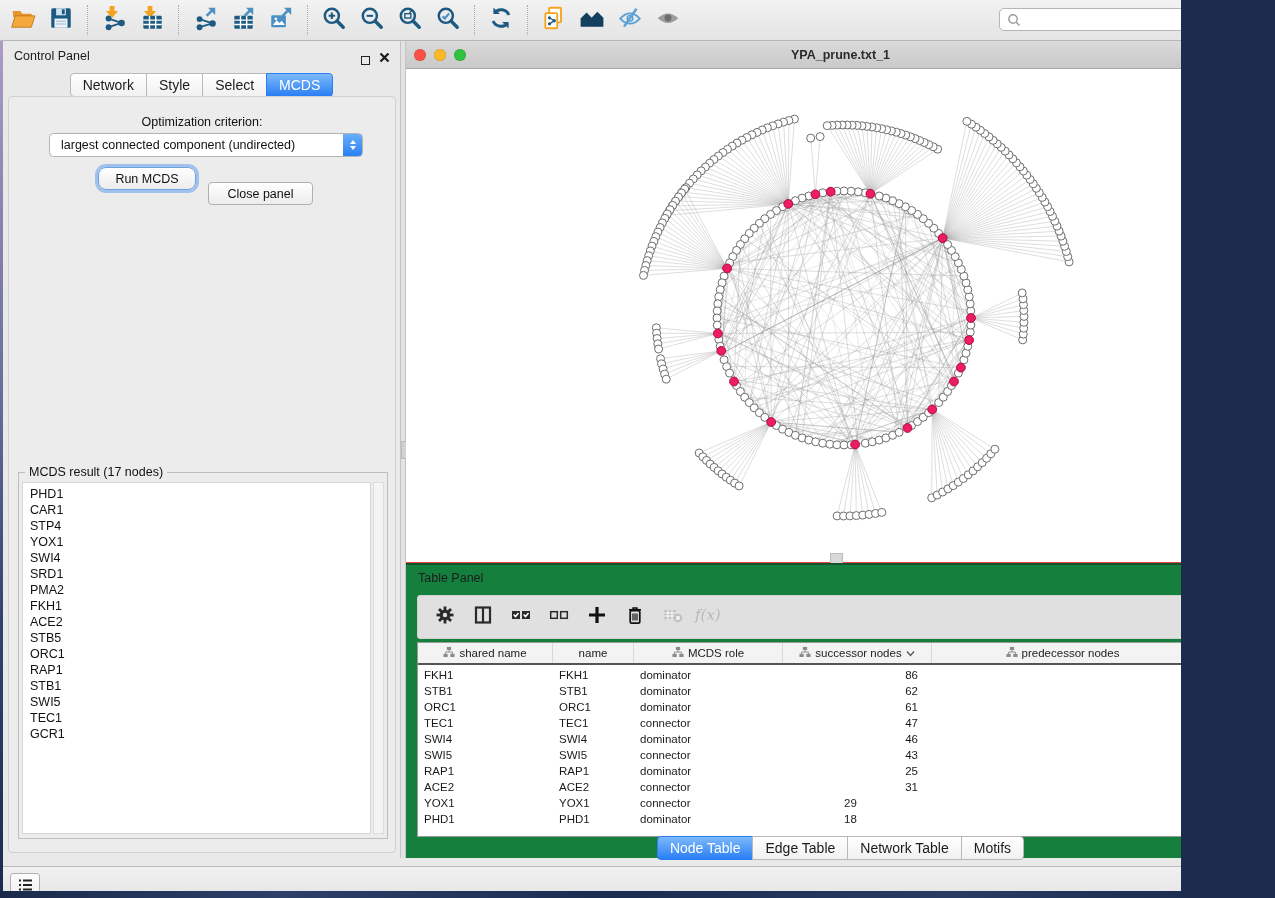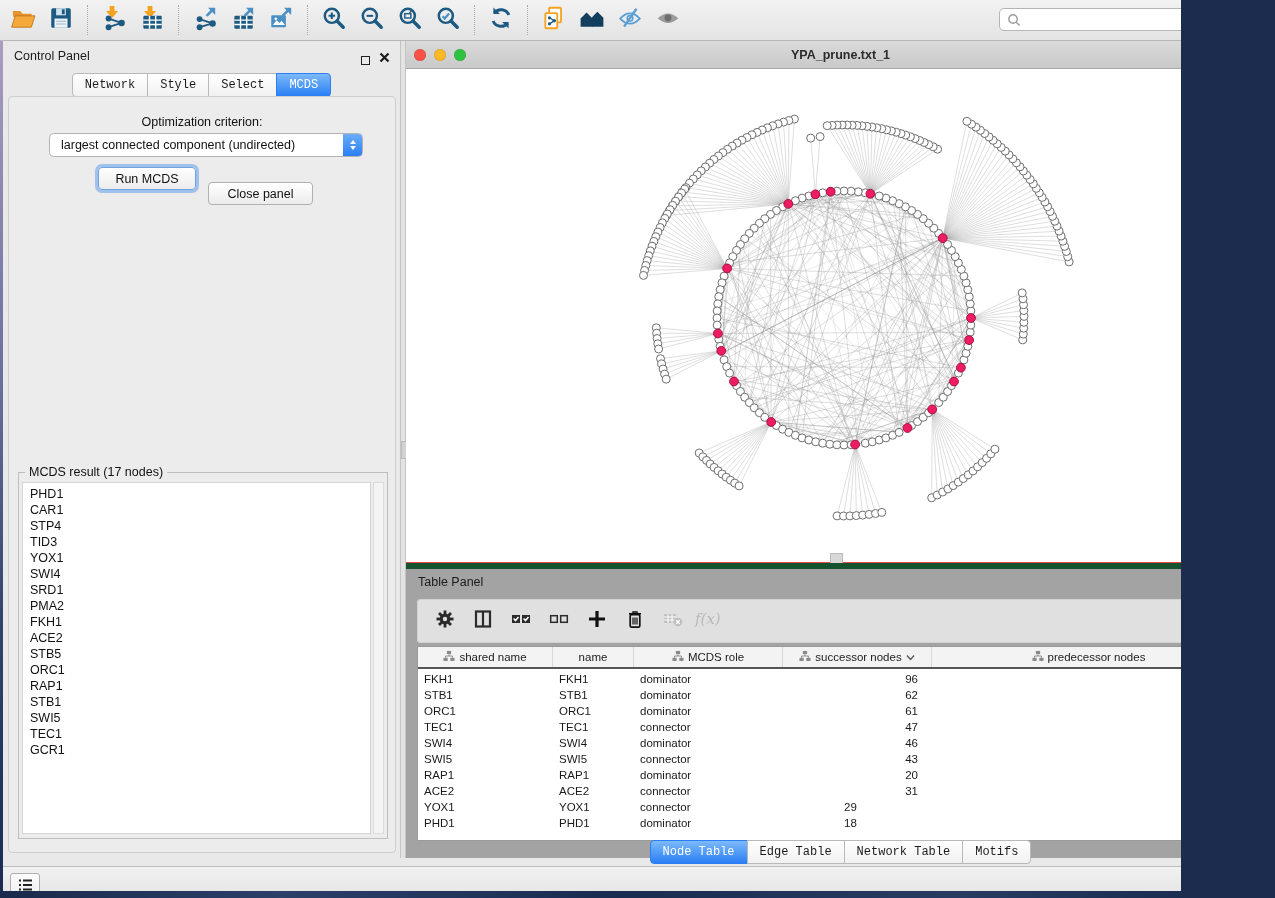--- a/index.html
+++ b/index.html
@@ -19,57 +19,57 @@
   #wall-left{left:0;top:41px;width:3px;height:850px;z-index:40;
     background:linear-gradient(#ab9cc2,#8d86b0 18%,#68719b 40%,#32436e 68%,#1b2c50);}
   #wall-bottom{left:0;top:891px;width:1275px;height:7px;z-index:40;
     background:linear-gradient(90deg,#1a2a4c,#2c4068 22%,#1a2c50 48%,#283c62 75%,#16284a);}
   
   #control-panel{left:3px;top:41px;width:397px;height:817px;background:#e9e9e9;}
   .panel-title{font-size:12.5px;color:#1b1b1b;}
   .win-mini{width:9px;height:9px;border:1.5px solid #222;box-sizing:border-box;display:inline-block;}
   .win-x{width:11px;height:11px;display:inline-block;}
   #cp-tabs{position:absolute;top:32px;left:0;width:100%;display:flex;justify-content:center;}
-  .seg{height:22px;line-height:22px;padding:0 12px;font-size:12px;background:linear-gradient(#fff,#f1f1f1);
-       border:1px solid #b9b9b9;margin-left:-1px;color:#1b1b1b;font-family:Liberation Mono, monospace;}
+  .seg{height:22px;line-height:22px;padding:0 12px;font-size:14px;background:linear-gradient(#fff,#f1f1f1);
+       border:1px solid #b9b9b9;margin-left:-1px;color:#1b1b1b;}
   .seg.first{border-radius:4px 0 0 4px;margin-left:0;}
   .seg.last{border-radius:0 4px 4px 0;}
   .seg.sel{background:linear-gradient(#7db9fa,#2a7ff5);color:#fff;border-color:#2a7ff5;}
   #cp-content{position:absolute;left:5px;top:55px;width:386px;height:755px;background:#ececec;
       border:1px solid #cfcfcf;border-radius:4px;}
   #opt-label{position:absolute;top:18px;width:100%;text-align:center;font-size:12.5px;}
   #criterion-select{position:absolute;left:40px;top:36px;width:314px;height:24px;background:#fff;
       border:1px solid #b3b3b3;border-radius:4.5px;display:flex;align-items:center;box-sizing:border-box;}
   #criterion-value{flex:1;font-size:12.5px;padding-left:11px;white-space:nowrap;overflow:hidden;}
   #select-stepper{width:19px;height:22px;border-radius:0 3.5px 3.5px 0;background:linear-gradient(#6aaef9,#2a7ff5);
       display:flex;flex-direction:column;align-items:center;justify-content:center;gap:2px;}
   .tri-up{width:0;height:0;border-left:3.5px solid transparent;border-right:3.5px solid transparent;border-bottom:4.5px solid #fff;}
   .tri-dn{width:0;height:0;border-left:3.5px solid transparent;border-right:3.5px solid transparent;border-top:4.5px solid #fff;}
   .btn{position:absolute;height:23px;background:linear-gradient(#ffffff,#ececec);border:1px solid #b0b0b0;
       border-radius:4px;font-size:12.5px;display:flex;align-items:center;justify-content:center;box-sizing:border-box;}
-  #run-btn{left:89px;top:70px;width:98px;box-shadow:0 0 0 3px rgba(110,165,235,.6);border-color:#6ea3e0;}
+  #run-btn{left:89px;top:70px;width:98px;box-shadow:0 0 0 3px rgba(110,165,235,.6);border-color:#6ea3e0;border-radius:8px;}
   #close-btn{left:199px;top:85px;width:105px;}
   #result-group{position:absolute;left:9px;top:375px;width:368px;height:365px;border:1px solid #bdbdbd;}
   #result-title{position:absolute;left:6px;top:-8px;background:#ececec;padding:0 4px;font-size:12.5px;}
   #result-list{position:absolute;left:3px;top:9px;width:349px;height:352px;background:#fff;
       border:1px solid #d5d5d5;font-size:12.5px;line-height:16px;padding:3px 0 0 7px;box-sizing:border-box;overflow:hidden;}
   #result-scroll{position:absolute;right:3px;top:9px;width:11px;height:352px;background:#f4f4f4;border:1px solid #dcdcdc;box-sizing:border-box;}
   
   #v-splitter{left:400px;top:41px;width:6px;height:817px;background:#e3e3e3;border-left:1px solid #c4c4c4;border-right:1px solid #c4c4c4;box-sizing:border-box;}
   #v-grip{position:absolute;left:0px;top:400px;width:4px;height:16px;background:#d2d2d2;border:1px solid #bbb;}
   
   #net-window{left:406px;top:41px;width:869px;height:522px;background:#ef4444;}
   #net-titlebar{position:absolute;left:0;top:0;width:100%;height:28px;
       background:linear-gradient(#dadada,#c9c9c9);border-bottom:1px solid #a8a8a8;box-sizing:border-box;}
   .light{position:absolute;top:8px;width:12px;height:12px;border-radius:50%;box-shadow:inset 0 0 1px rgba(0,0,0,.4);}
   #net-title{position:absolute;top:7px;width:100%;text-align:center;font-size:12.5px;font-weight:700;color:#2b2b2b;}
   #net-canvas{position:absolute;left:0;top:28px;width:869px;height:493px;background:#fff;}
   #h-grip{position:absolute;left:427px;top:481px;width:11px;height:9px;background:#d8d8d8;border:1px solid #bcbcbc;}
   
-  #table-panel{left:406px;top:563px;width:869px;height:295px;background:#a3a3a3;border-top:6px solid #14532d;box-sizing:border-box;}
+  #table-panel{left:406px;top:563px;width:869px;height:295px;background:#15803d;border-top:2px solid #14532d;box-sizing:border-box;}
   #tp-toolbar{position:absolute;left:11px;top:30px;width:846px;height:44px;background:#e0e0e0;
       border:1px solid #d2d2d2;border-radius:3px;display:flex;align-items:center;padding-left:8px;box-sizing:border-box;}
   .tpbtn{width:38px;height:34px;display:flex;align-items:center;justify-content:center;}
   #node-table{position:absolute;left:11px;top:77px;width:844px;height:193px;background:#fff;border:1px solid #9a9a9a;overflow:hidden;}
   .hdr-row{position:absolute;left:0;top:0;height:22px;background:#f3f3f3;border-bottom:2px solid #555;box-sizing:border-box;}
   .hdr-cell{position:absolute;top:0;height:20px;display:flex;align-items:center;justify-content:center;
       font-size:11.5px;color:#222;border-right:1px solid #d8d8d8;box-sizing:border-box;gap:4px;}
   .trow-cell{position:absolute;font-size:11.5px;height:16px;line-height:16px;color:#1a1a1a;white-space:nowrap;}
   #table-scroll{position:absolute;right:1px;top:24px;width:12px;height:166px;background:#fdfdfd;border-left:1px solid #ddd;}
   #table-thumb{position:absolute;left:1.5px;top:4px;width:8px;height:76px;background:#b5b5b5;border-radius:4px;}
@@ -272,21 +272,20 @@
       </div>
       <div id="opt-label">Optimization criterion:</div>
       <div id="run-btn" class="btn">Run MCDS</div>
       <div id="close-btn" class="btn">Close panel</div>
       <div id="result-group">
         <div id="result-title">MCDS result (17 nodes)</div>
         <div id="result-list">
             <div>PHD1</div>
             <div>CAR1</div>
             <div>STP4</div>
-            <div>TID3</div>
             <div>YOX1</div>
             <div>SWI4</div>
             <div>SRD1</div>
             <div>PMA2</div>
             <div>FKH1</div>
             <div>ACE2</div>
             <div>STB5</div>
             <div>ORC1</div>
             <div>RAP1</div>
             <div>STB1</div>
@@ -1103,37 +1102,37 @@
                   <rect x="0.5" y="8" width="4.6" height="3.4"></rect>
                   <rect x="7.9" y="8" width="4.6" height="3.4"></rect>
                 </g>
                 <path d="M6.5 4v2M2.8 8V6h7.4v2" stroke="#8a8a8a" fill="none"></path>
               </svg></span>
             <span>successor nodes</span>
             <span><svg width="9" height="7" viewBox="0 0 9 7">
                 <path d="M1 1.5 4.5 5.5 8 1.5" stroke="#555" stroke-width="1.3" fill="none"></path>
               </svg></span>
           </div>
-          <div class="hdr-cell" style="left: 514px; width: 314px;">
+          <div class="hdr-cell" style="left: 488px; width: 314px;">
             <span><svg width="12" height="12" viewBox="0 0 13 12">
                 <g fill="#8a8a8a">
                   <rect x="4.2" y="0.5" width="4.6" height="3.4"></rect>
                   <rect x="0.5" y="8" width="4.6" height="3.4"></rect>
                   <rect x="7.9" y="8" width="4.6" height="3.4"></rect>
                 </g>
                 <path d="M6.5 4v2M2.8 8V6h7.4v2" stroke="#8a8a8a" fill="none"></path>
               </svg></span>
             <span>predecessor nodes</span>
           </div>
         </div>
       <div id="tbl-body">
           <div class="trow-cell" style="top: 24px; left: 6px; width: 125px; text-align: left;">FKH1</div>
           <div class="trow-cell" style="top: 24px; left: 141px; width: 71px; text-align: left;">FKH1</div>
           <div class="trow-cell" style="top: 24px; left: 222px; width: 139px; text-align: left;">dominator</div>
-          <div class="trow-cell" style="top: 24px; left: 365px; width: 135px; text-align: right;">96</div>
+          <div class="trow-cell" style="top: 24px; left: 365px; width: 135px; text-align: right;">86</div>
           <div class="trow-cell" style="top: 24px; left: 514px; width: 306px; text-align: right;">2</div>
           <div class="trow-cell" style="top: 40px; left: 6px; width: 125px; text-align: left;">STB1</div>
           <div class="trow-cell" style="top: 40px; left: 141px; width: 71px; text-align: left;">STB1</div>
           <div class="trow-cell" style="top: 40px; left: 222px; width: 139px; text-align: left;">dominator</div>
           <div class="trow-cell" style="top: 40px; left: 365px; width: 135px; text-align: right;">62</div>
           <div class="trow-cell" style="top: 40px; left: 514px; width: 306px; text-align: right;">0</div>
           <div class="trow-cell" style="top: 56px; left: 6px; width: 125px; text-align: left;">ORC1</div>
           <div class="trow-cell" style="top: 56px; left: 141px; width: 71px; text-align: left;">ORC1</div>
           <div class="trow-cell" style="top: 56px; left: 222px; width: 139px; text-align: left;">dominator</div>
           <div class="trow-cell" style="top: 56px; left: 365px; width: 135px; text-align: right;">61</div>
@@ -1149,21 +1148,21 @@
           <div class="trow-cell" style="top: 88px; left: 365px; width: 135px; text-align: right;">46</div>
           <div class="trow-cell" style="top: 88px; left: 514px; width: 306px; text-align: right;">2</div>
           <div class="trow-cell" style="top: 104px; left: 6px; width: 125px; text-align: left;">SWI5</div>
           <div class="trow-cell" style="top: 104px; left: 141px; width: 71px; text-align: left;">SWI5</div>
           <div class="trow-cell" style="top: 104px; left: 222px; width: 139px; text-align: left;">connector</div>
           <div class="trow-cell" style="top: 104px; left: 365px; width: 135px; text-align: right;">43</div>
           <div class="trow-cell" style="top: 104px; left: 514px; width: 306px; text-align: right;">1</div>
           <div class="trow-cell" style="top: 120px; left: 6px; width: 125px; text-align: left;">RAP1</div>
           <div class="trow-cell" style="top: 120px; left: 141px; width: 71px; text-align: left;">RAP1</div>
           <div class="trow-cell" style="top: 120px; left: 222px; width: 139px; text-align: left;">dominator</div>
-          <div class="trow-cell" style="top: 120px; left: 365px; width: 135px; text-align: right;">20</div>
+          <div class="trow-cell" style="top: 120px; left: 365px; width: 135px; text-align: right;">25</div>
           <div class="trow-cell" style="top: 120px; left: 514px; width: 306px; text-align: right;">2</div>
           <div class="trow-cell" style="top: 136px; left: 6px; width: 125px; text-align: left;">ACE2</div>
           <div class="trow-cell" style="top: 136px; left: 141px; width: 71px; text-align: left;">ACE2</div>
           <div class="trow-cell" style="top: 136px; left: 222px; width: 139px; text-align: left;">connector</div>
           <div class="trow-cell" style="top: 136px; left: 365px; width: 135px; text-align: right;">31</div>
           <div class="trow-cell" style="top: 136px; left: 514px; width: 306px; text-align: right;">1</div>
           <div class="trow-cell" style="top: 152px; left: 6px; width: 125px; text-align: left;">YOX1</div>
           <div class="trow-cell" style="top: 152px; left: 141px; width: 71px; text-align: left;">YOX1</div>
           <div class="trow-cell" style="top: 152px; left: 222px; width: 139px; text-align: left;">connector</div>
           <div class="trow-cell" style="top: 152px; left: 365px; width: 135px; text-align: center;">29</div>

